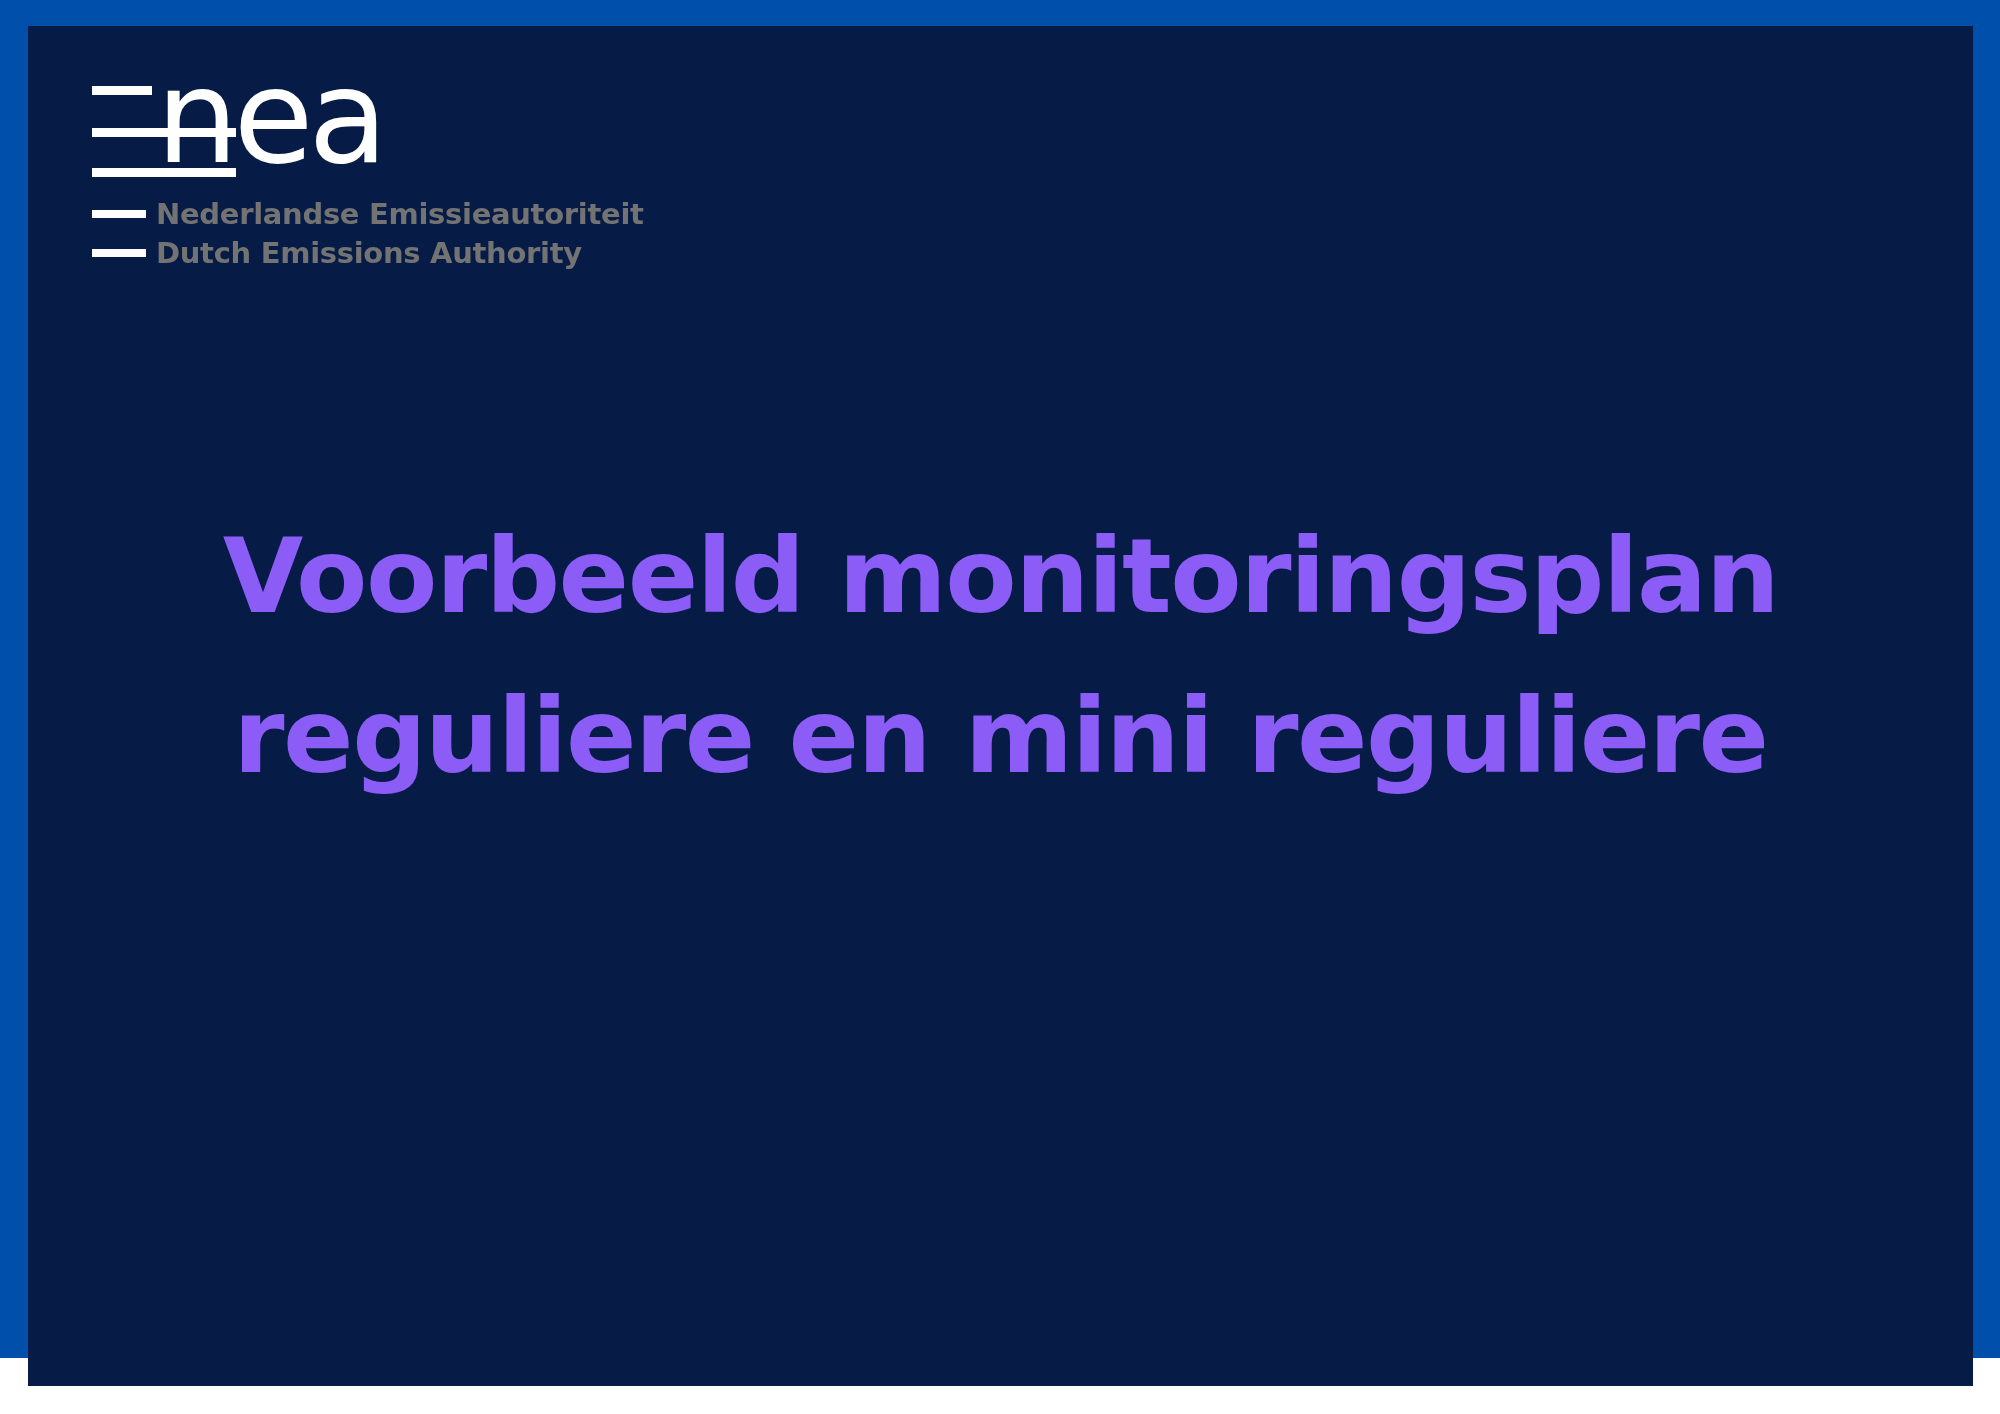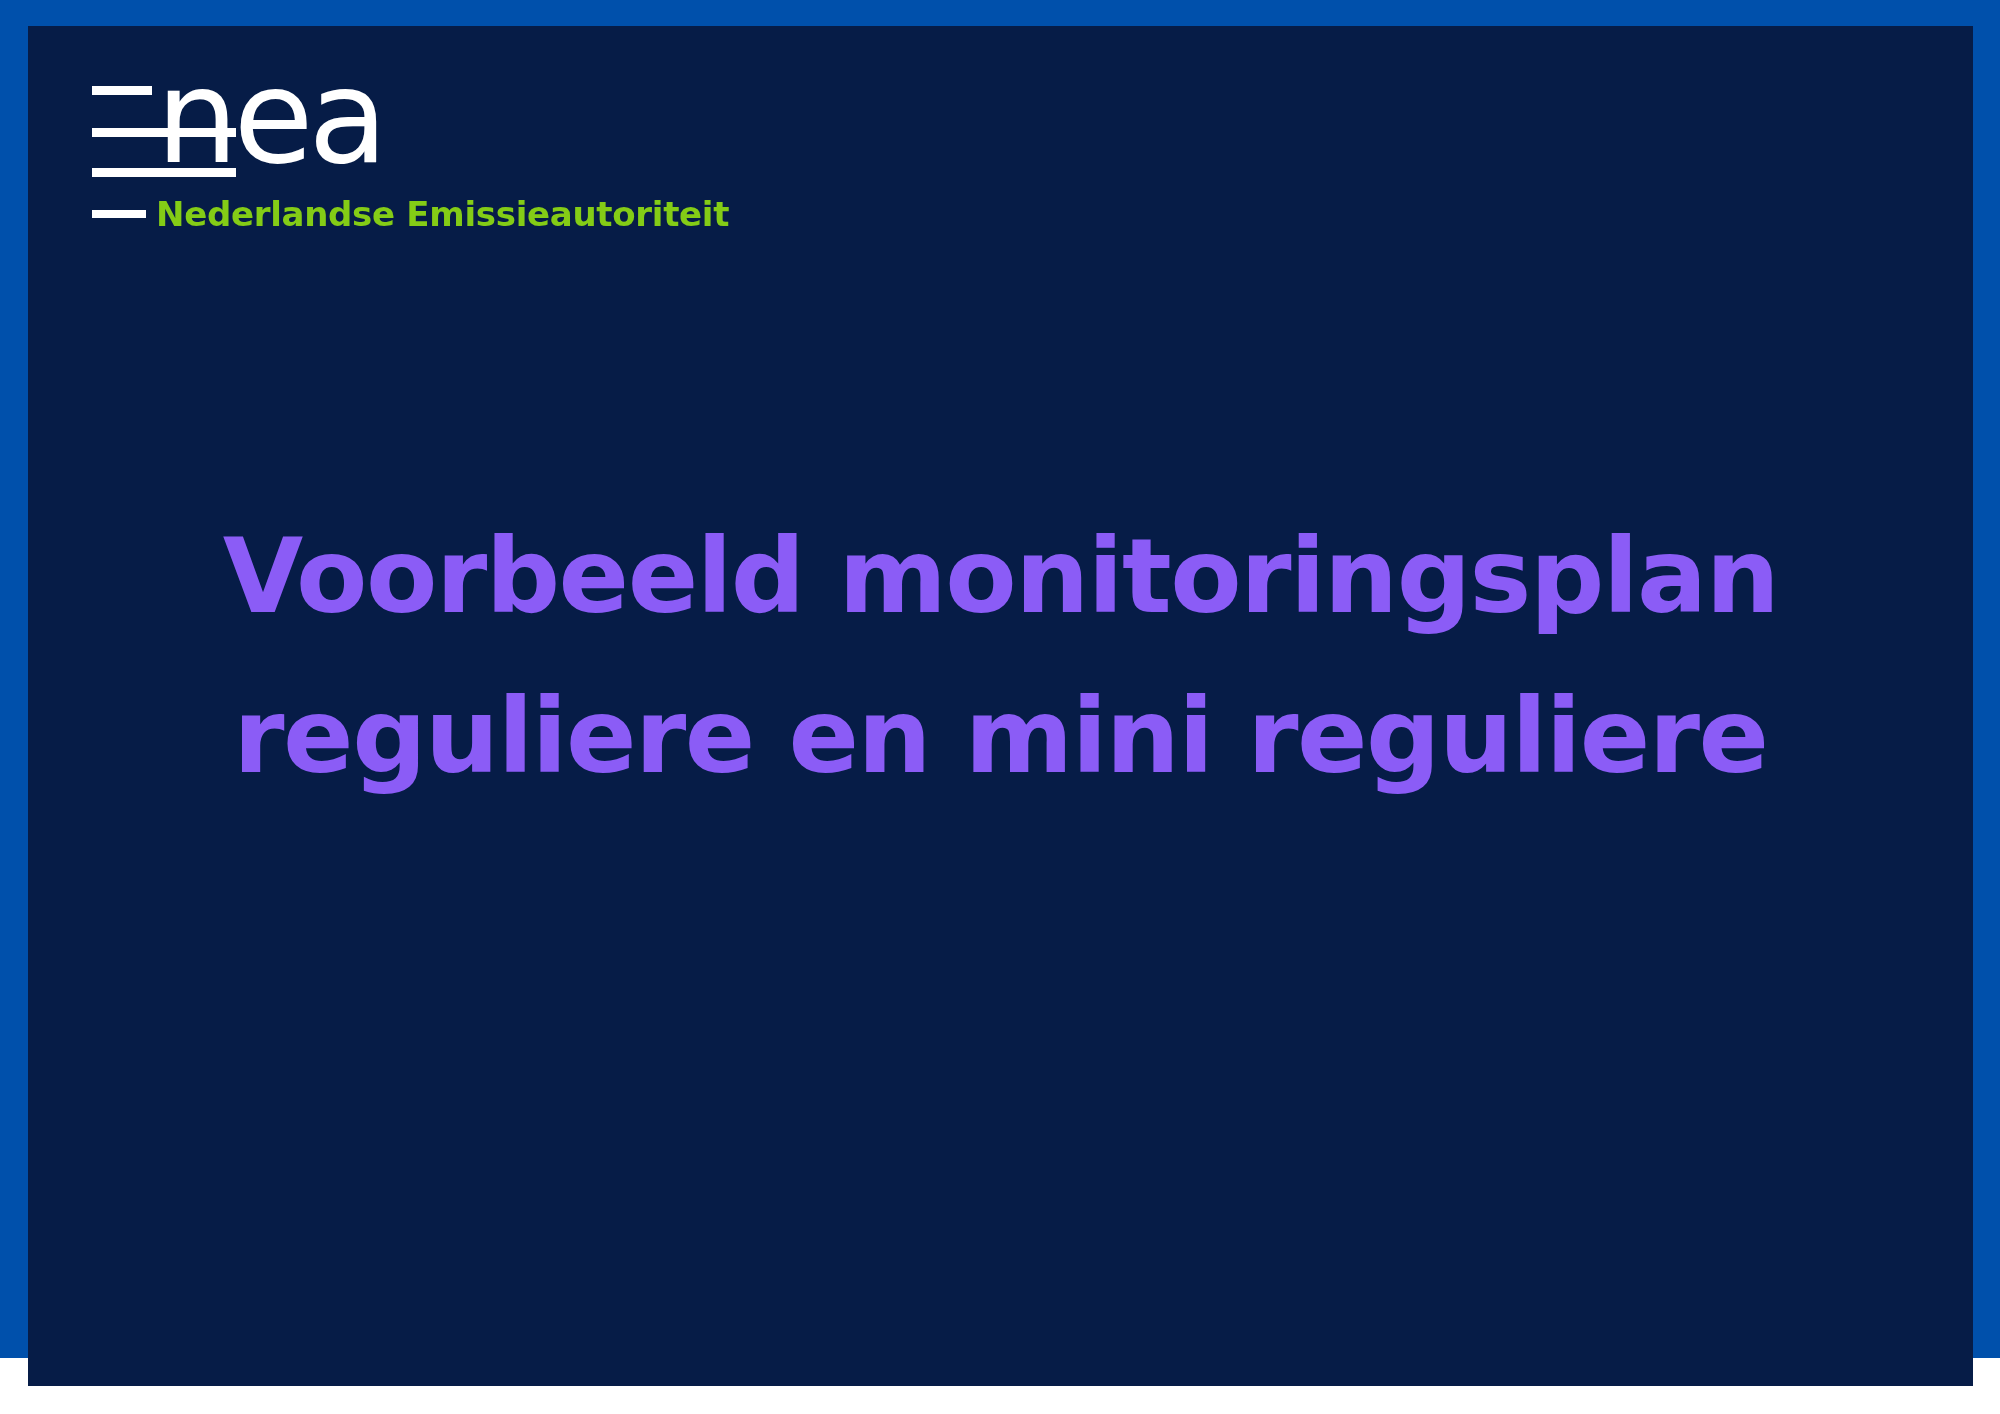--- a/index.html
+++ b/index.html
@@ -80,24 +80,24 @@
   .sub-dash {
     position: absolute;
     left: 28px;
     top: 16px;
     width: 54px;
     height: 8px;
     background: #ffffff;
   }
   .sub-text {
     font-family: "DejaVu Sans", sans-serif;
-    font-size: 34px;
+    font-size: 29px;
     font-weight: 700;
     letter-spacing: -0.3px;
-    color: #84cc16;
+    color: #737373;
     white-space: nowrap;
   }
 
   
   .title-wrap {
     position: absolute;
     left: 0;
     top: 470px;
     width: 1945px;
     text-align: center;
@@ -125,20 +125,24 @@
         <span class="bar bar-mid"></span>
         <span class="bar bar-bottom"></span>
         <span class="wordmark">nea</span>
       </div>
 
       <div class="sub-row">
         <span class="sub-dash"></span>
         <span class="sub-text">Nederlandse Emissieautoriteit</span>
       </div>
 
+      <div class="sub-row">
+        <span class="sub-dash"></span>
+        <span class="sub-text">Dutch Emissions Authority</span>
+      </div>
 
     </div>
 
     <div class="title-wrap">
       <div class="title-line">Voorbeeld monitoringsplan</div>
       <div class="title-line">reguliere en mini reguliere</div>
     </div>
 
   </div>
 </div>

